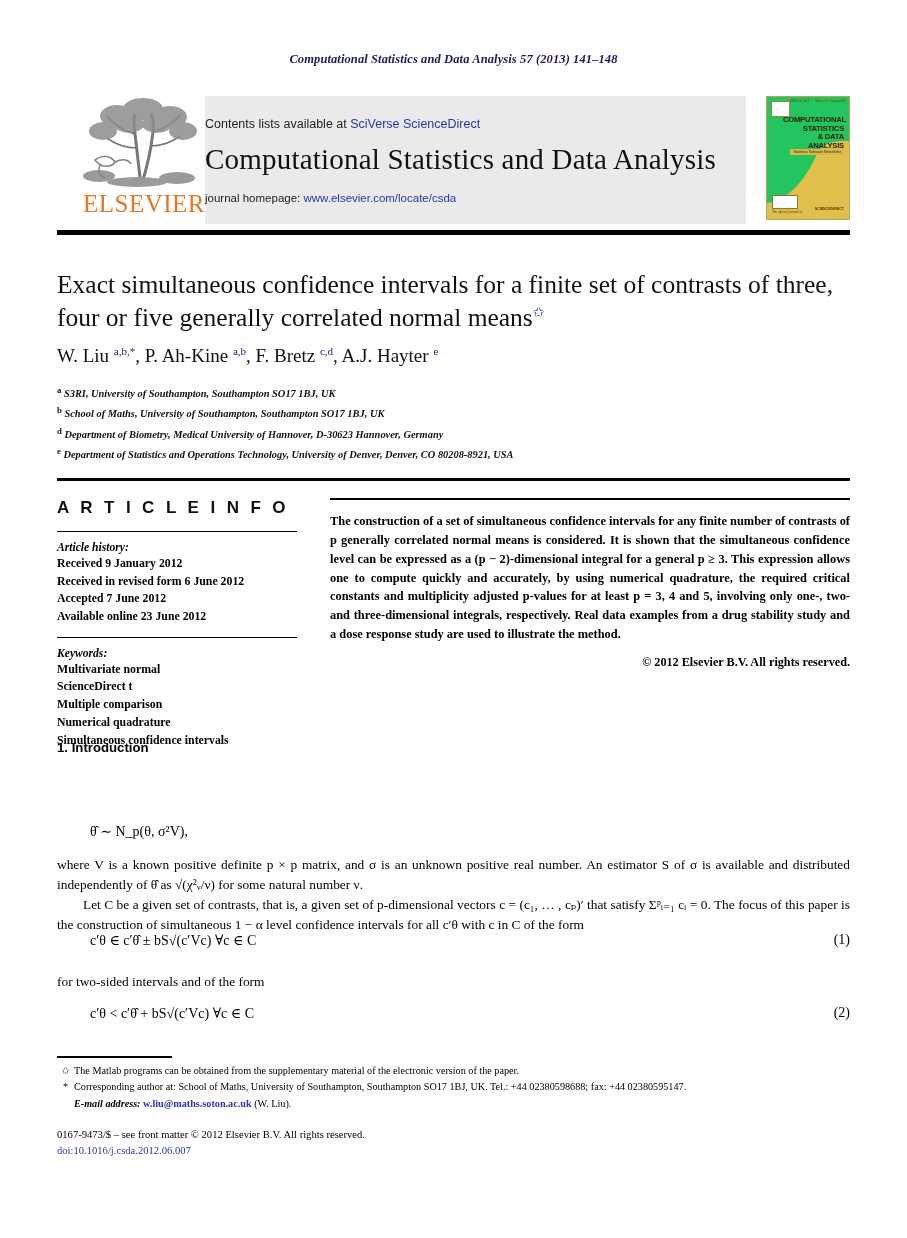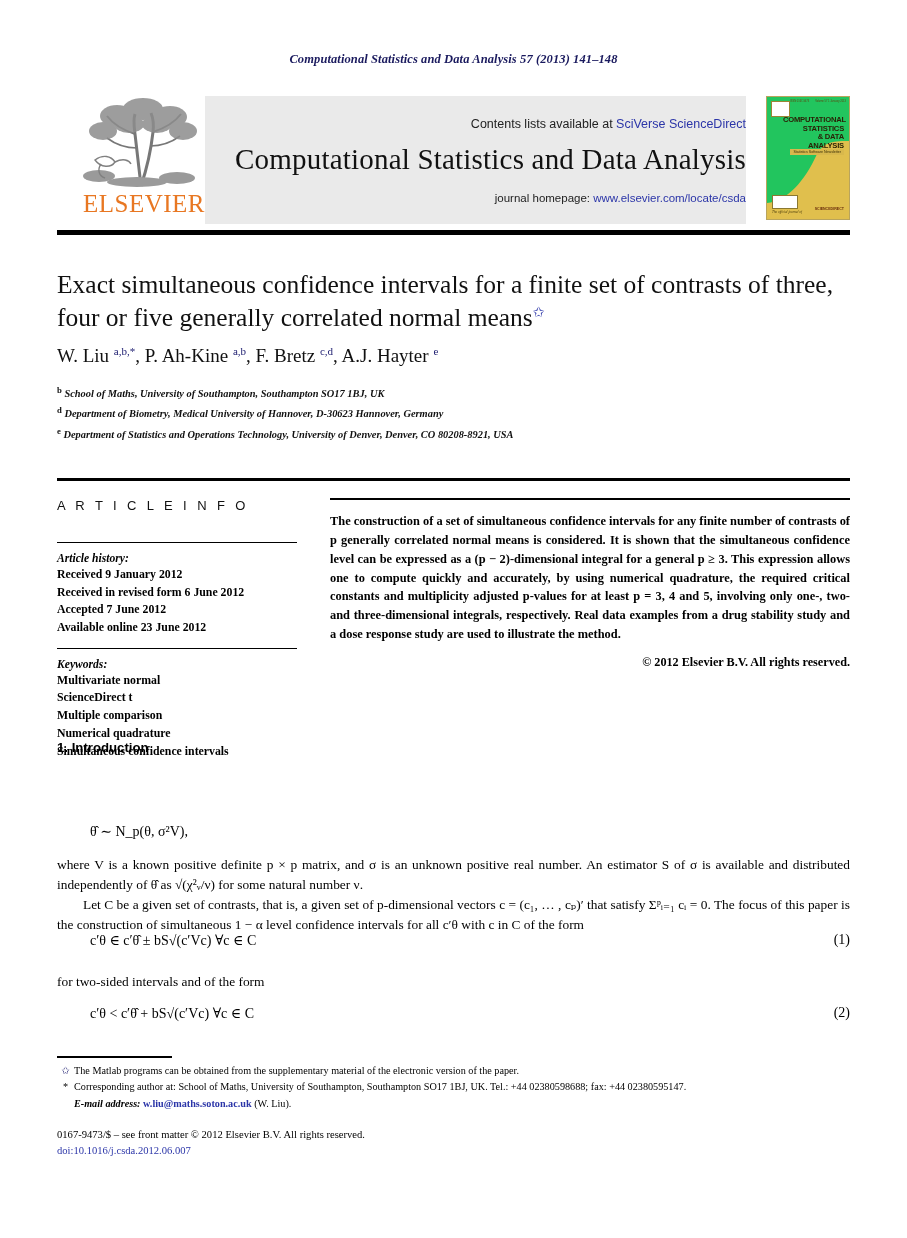--- a/index.html
+++ b/index.html
@@ -65,21 +65,21 @@
     letter-spacing: 0.5px;
     color: #E87722;
     line-height: 1;
     margin-top: 1px;
   }
   .banner-center {
     flex: 1 1 auto;
     background: #eaeaea;
     display: flex;
     flex-direction: column;
-    align-items: flex-end;
+    align-items: flex-start;
     justify-content: center;
     position: relative;
   }
   .contents-line {
     font-family: "Liberation Sans", sans-serif;
     font-size: 12.5px;
     color: #222;
     margin-bottom: 12px;
   }
   .contents-line a, .sciverse {
@@ -212,25 +212,25 @@
     width: 240px;
   }
   .abscol {
     position: absolute;
     top: 498px;
     left: 330px;
     width: 520px;
   }
   .sec-head {
     font-family: "Liberation Sans", sans-serif;
-    font-weight: normal;
-    font-size: 13px;
+    font-weight: bold;
+    font-size: 17px;
     letter-spacing: 3.4px;
     color: #111;
-    margin-bottom: 29px;
+    margin-bottom: 13px;
   }
   .hr-thin {
     border: 0;
     border-top: 1.6px solid #000;
     margin: 0 0 9px 0;
   }
   .hr-thin.ab { border-top-width: 2.2px; margin-bottom: 12px; }
   .hist-label, .kw-label {
     font-style: italic;
     font-weight: bold;
@@ -410,20 +410,21 @@
 
   <div class="rule-thick" id="rule-banner-bottom"></div>
 
   <div class="title">
     <span>Exact simultaneous confidence intervals for a finite set of contrasts of three, four or five generally correlated normal means</span><span class="star">✩</span>
   </div>
 
   <div class="authors">W. Liu <sup>a,b,*</sup>, P. Ah-Kine <sup>a,b</sup>, F. Bretz <sup>c,d</sup>, A.J. Hayter <sup>e</sup></div>
 
   <div class="affils">
+    <div><sup>a</sup> <span>S3RI, University of Southampton, Southampton SO17 1BJ, UK</span></div>
     <div><sup>b</sup> <span>School of Maths, University of Southampton, Southampton SO17 1BJ, UK</span></div>
     <div><sup>d</sup> <span>Department of Biometry, Medical University of Hannover, D-30623 Hannover, Germany</span></div>
     <div><sup>e</sup> <span>Department of Statistics and Operations Technology, University of Denver, Denver, CO 80208-8921, USA</span></div>
   </div>
 
   <div class="rule-thick" id="rule-above-info"></div>
 
   <div class="infocol">
     <div class="sec-head">A R T I C L E    I N F O</div>
     <hr class="hr-thin">

